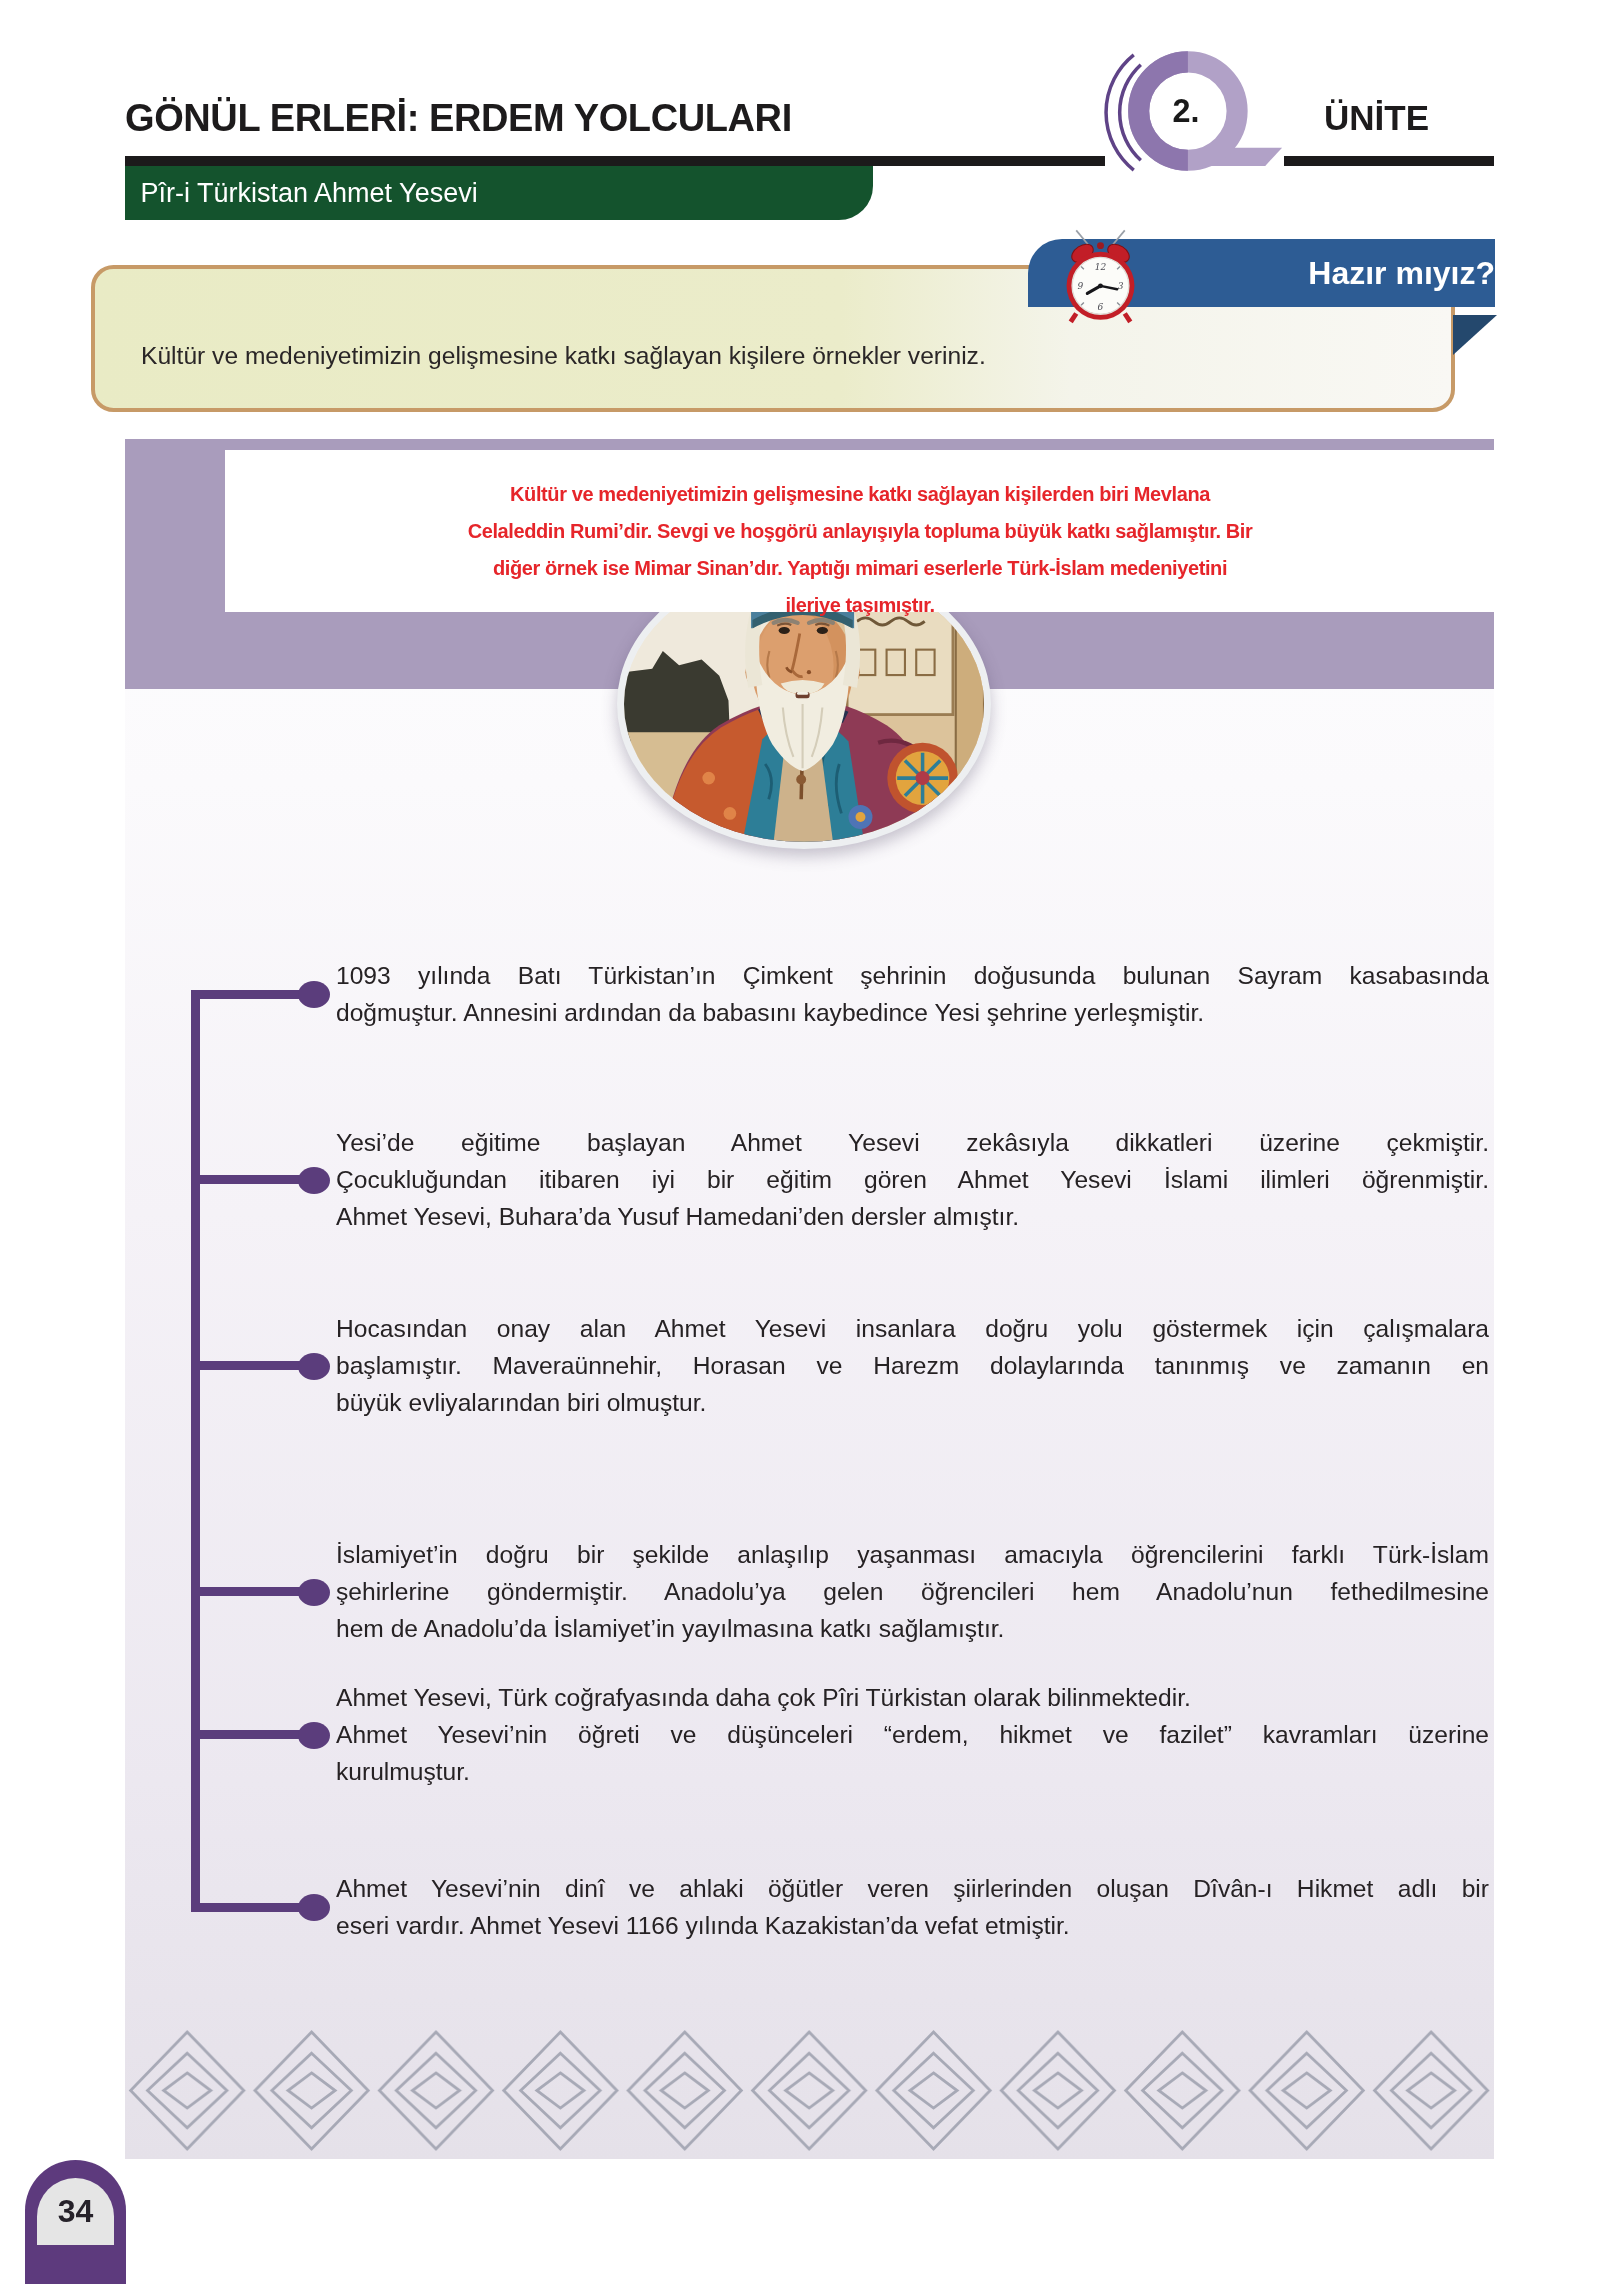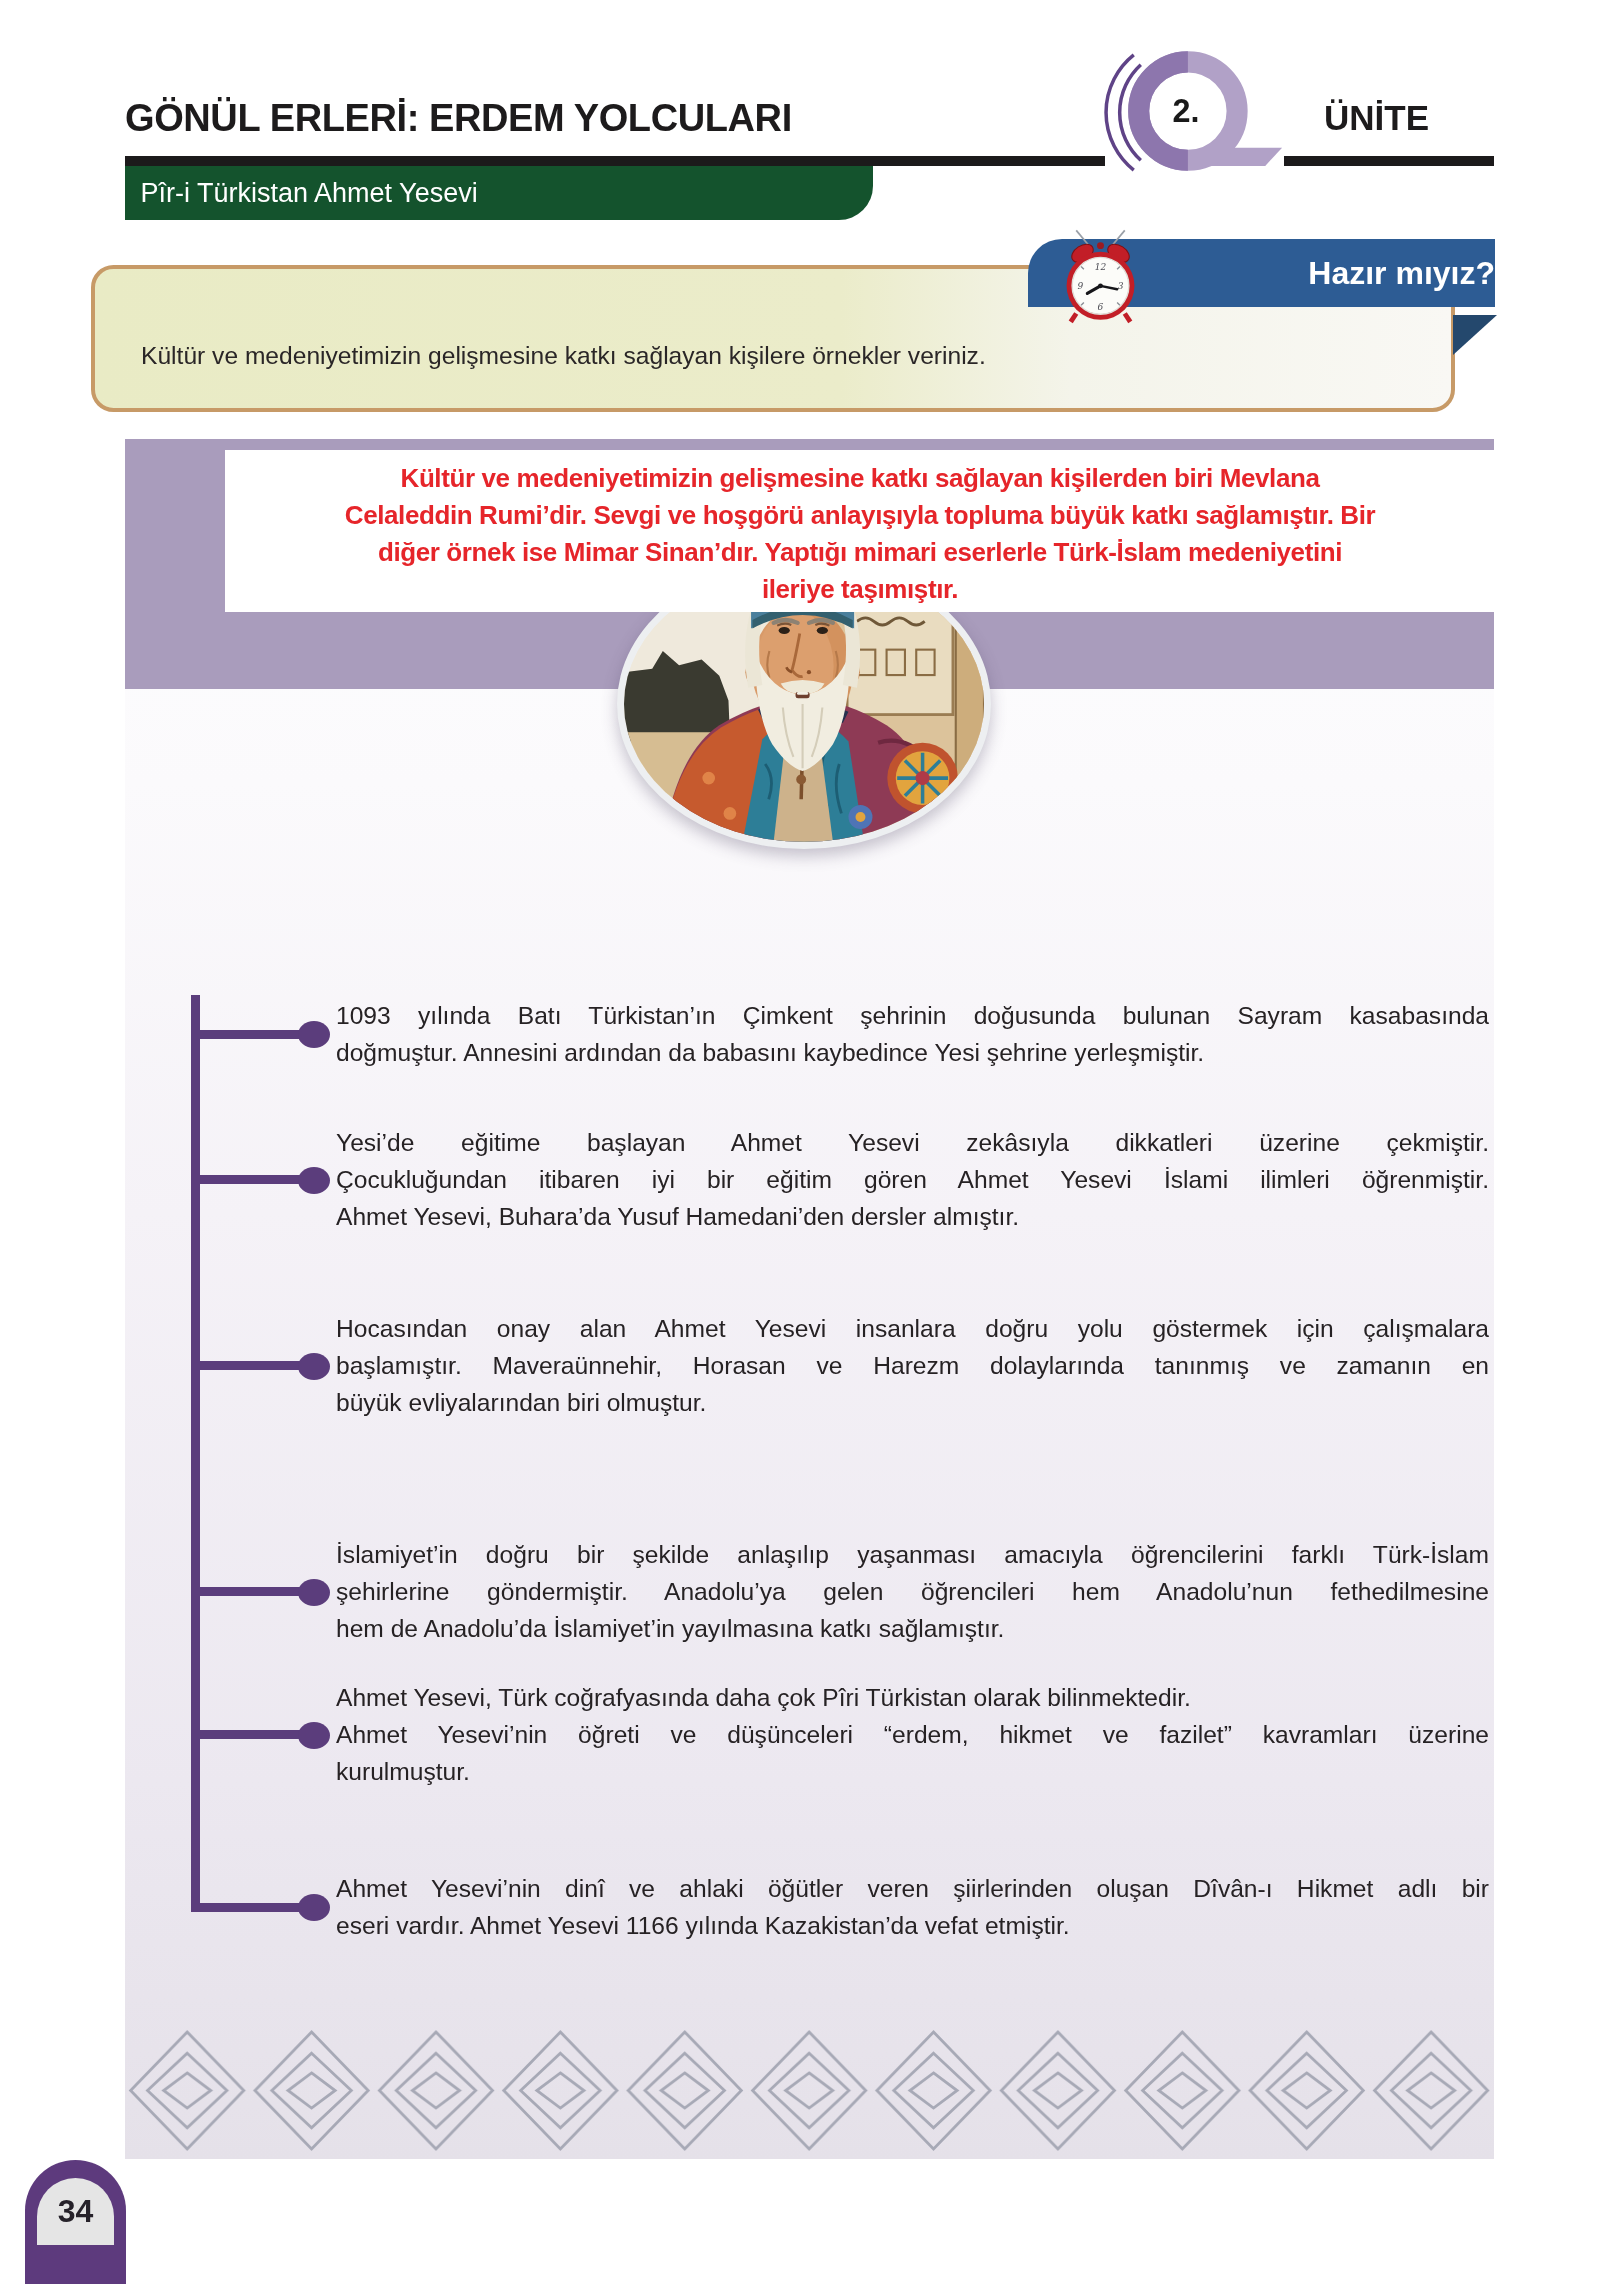--- a/index.html
+++ b/index.html
@@ -37,22 +37,22 @@
 
   
   .content-bg { position:absolute; left:125px; top:439px; width:1369px; height:1720px;
                 background:linear-gradient(180deg,#fefeff 0%,#fbfafc 20%,#f5f2f7 45%,#ece8f0 78%,#e5e1e9 100%); }
   .answer-band { position:absolute; left:125px; top:439px; width:1369px; height:250px; background:#a99cbc; }
   .portrait { position:absolute; left:617px; top:559px; width:374px; height:290px;
               border:7.7px solid #edeff1; border-radius:50%; overflow:hidden;
               box-shadow:0 7px 15.5px rgba(70,58,92,.30); z-index:3; background:#efe9dc; }
   .portrait svg { display:block; width:100%; height:100%; }
   .answer-box { position:absolute; left:225px; top:450px; width:1270px; height:162px; background:#ffffff; z-index:4; }
-  .answer-text { padding:9.8px 9.8px 0; font-size:26px; line-height:37px; font-weight:700;
-                 letter-spacing:-0.4px; color:#e6252a; text-align:center; white-space:pre-line; }
+  .answer-text { padding:9.8px 9.8px 0; font-size:20px; line-height:37px; font-weight:700;
+                 letter-spacing:-0.4px; color:#e6252a; text-align:center; white-space:pre-line;margin-top:16px; }
 
   
   .tl-line { position:absolute; left:191px; top:995px; width:9.1px; height:912px; background:#5b3d7c; z-index:2; }
   .tl-item { position:absolute; left:191px; width:1298px; z-index:2; }
   .tl-connector { position:absolute; left:0; top:calc(50% - 4.9px); width:116px; height:9.1px; background:#5b3d7c; }
   .tl-dot { position:absolute; left:107px; top:calc(50% - 13.4px); width:32px; height:27px;
             border-radius:50%; background:#5b3d7c; }
   .tl-text { position:absolute; left:145px; top:0; width:1153px; font-size:24.6px; line-height:37px; color:#262224; }
   .tl-blk { display:block; white-space:nowrap; text-align:left; }
   .stretch { text-align:justify; text-align-last:justify; }
@@ -197,21 +197,21 @@
 
   <div class="answer-box">
     <p class="answer-text">Kültür ve medeniyetimizin gelişmesine katkı sağlayan kişilerden biri Mevlana
 Celaleddin Rumi’dir. Sevgi ve hoşgörü anlayışıyla topluma büyük katkı sağlamıştır. Bir
 diğer örnek ise Mimar Sinan’dır. Yaptığı mimari eserlerle Türk-İslam medeniyetini
 ileriye taşımıştır.</p>
   </div>
 
   <div class="tl-line"></div>
 
-  <div class="tl-item" style="top:957px;height:75px;margin-top:40px;">
+  <div class="tl-item" style="top:957px;height:75px;">
     <div class="tl-connector"></div>
     <div class="tl-dot"></div>
     <p class="tl-text">
       <span class="tl-blk stretch">1093 yılında Batı Türkistan’ın Çimkent şehrinin doğusunda bulunan Sayram kasabasında</span>
       <span class="tl-blk">doğmuştur. Annesini ardından da babasını kaybedince Yesi şehrine yerleşmiştir.</span>
     </p>
   </div>
 
   <div class="tl-item" style="top:1124px;height:112px;">
     <div class="tl-connector"></div>

